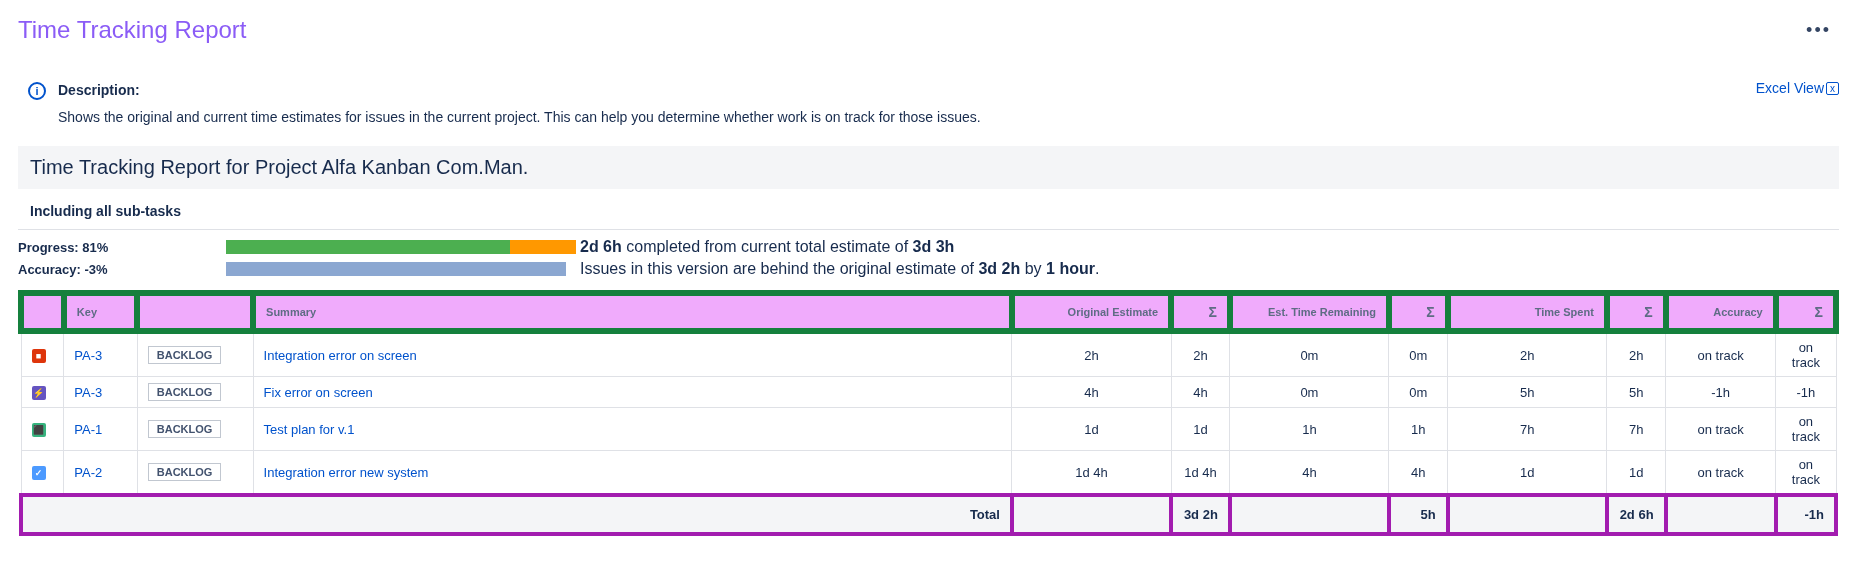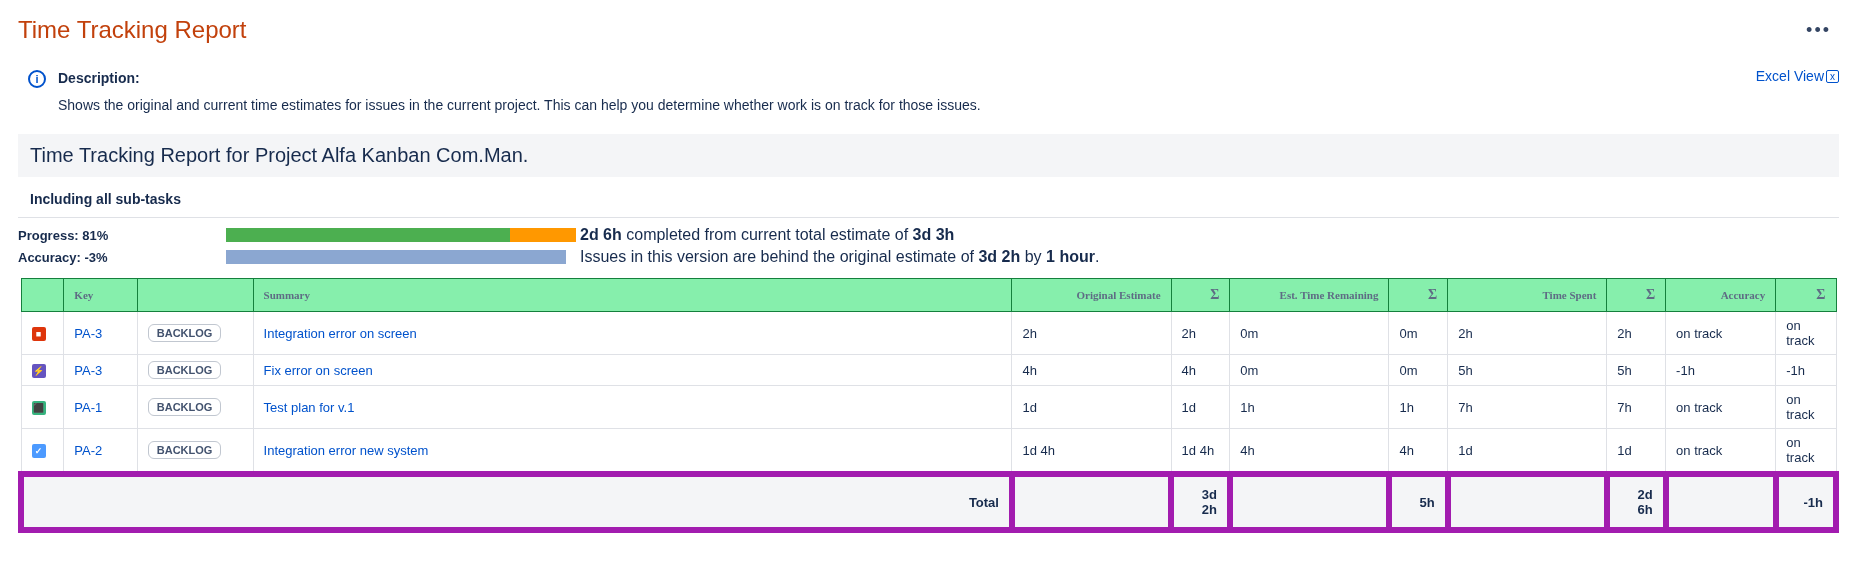--- a/index.html
+++ b/index.html
@@ -1,19 +1,19 @@
 <!DOCTYPE html>
 <html><head>
 <meta charset="utf-8">
 <style>
   * { box-sizing: border-box; margin: 0; padding: 0; }
   body { font-family: -apple-system, BlinkMacSystemFont, "Segoe UI", Arial, sans-serif; font-size: 13px; color: #172B4D; background: #fff; }
   .container { padding: 16px 18px; width: 1857px; }
   .header-row { display: flex; justify-content: space-between; align-items: flex-start; }
-  h1 { font-size: 24px; font-weight: 500; color: #c2410c; margin-bottom: 24px; }
+  h1 { font-size: 24px; font-weight: 500; color: #8b5cf6; margin-bottom: 36px; }
   .more-btn { padding: 4px 8px; border-radius: 3px; cursor: pointer; font-size: 18px; letter-spacing: 2px; color: #344563; }
   .desc-row { display: flex; align-items: flex-start; justify-content: space-between; margin-bottom: 18px; }
   .desc-left { display: flex; align-items: flex-start; gap: 12px; margin-left: 10px; }
   .info-icon { width: 18px; height: 18px; border-radius: 50%; border: 2px solid #0052CC; display: flex; align-items: center; justify-content: center; font-size: 11px; font-weight: bold; color: #0052CC; margin-top: 2px; flex-shrink: 0; }
   .desc-text { font-size: 14px; color: #172B4D; line-height: 1.5; }
   .desc-title { font-weight: 700; margin-bottom: 6px; }
   .excel-link { color: #0052CC; text-decoration: none; font-size: 14px; display: flex; align-items: center; gap: 2px; }
   .excel-x { border: 1px solid #0052CC; border-radius: 2px; padding: 0 3px; font-size: 10px; }
   .report-title-bar { background: #f4f5f7; padding: 10px 12px; margin-bottom: 8px; }
   .report-title { font-size: 20px; font-weight: 500; color: #172B4D; }
@@ -22,33 +22,33 @@
   .progress-section { padding: 0 0 8px; }
   .prog-row { display: flex; align-items: center; margin-bottom: 4px; }
   .prog-label { width: 208px; font-size: 13px; font-weight: 600; }
   .prog-bar { width: 350px; height: 14px; display: flex; }
   .prog-green { background: #4caf50; height: 100%; }
   .prog-orange { background: #ff9800; height: 100%; }
   .prog-blue { background: #8ba7d1; height: 100%; }
   .prog-text { font-size: 16px; margin-left: 4px; }
   .prog-text b { font-weight: 600; }
   table { width: 100%; border-collapse: collapse; font-size: 13px; }
-  thead th { background: #86efac; text-align: left; padding: 8px 10px; font-weight: 600; font-size: 11px; color: #5e6c84; border: 1px solid #15803d; font-family: Liberation Serif, serif; }
+  thead th { background: #f0abfc; text-align: left; padding: 8px 10px; font-weight: 600; font-size: 11px; color: #5e6c84; border: 6px solid #15803d; }
   thead th.num { text-align: right; }
   thead th.sigma { text-align: right; width: 48px; font-size:14px; }
   tbody td { padding: 6px 10px; border: 1px solid #dfe1e6; vertical-align: middle; }
-  tbody td.num { text-align: left; }
+  tbody td.num { text-align: center; }
   .icon-box { width: 14px; height: 14px; border-radius: 2px; display: inline-flex; align-items: center; justify-content: center; color: #fff; font-size: 9px; font-weight: bold; }
   .ic-red { background: #de350b; }
   .ic-purple { background: #6554c0; }
   .ic-green { background: #36b37e; }
   .ic-blue { background: #4c9aff; }
   .key-link { color: #0052CC; text-decoration: none; }
-  .status-lozenge { display: inline-block; border: 1px solid #c1c7d0; border-radius: 6px; padding: 2px 8px; font-size: 11px; font-weight: 600; color: #42526e; background: #fff; }
-  tfoot td { background: #f4f5f7; padding: 10px; font-weight: 700; text-align: right; border: 6px solid #a21caf; }
+  .status-lozenge { display: inline-block; border: 1px solid #c1c7d0; border-radius: 0; padding: 2px 8px; font-size: 11px; font-weight: 600; color: #42526e; background: #fff; }
+  tfoot td { background: #f4f5f7; padding: 10px; font-weight: 700; text-align: right; border: 4px solid #a21caf; }
   .col-icon { width: 30px; }
   .col-key { width: 60px; }
   .col-status { width: 90px; }
   .col-summary { width: 620px; }
   .col-est { width: 130px; }
   .col-sigma { width: 58px; }
   .col-acc { width: 90px; }
   .summary-link { color: #0052CC; text-decoration: none; }
 </style>
 </head>

